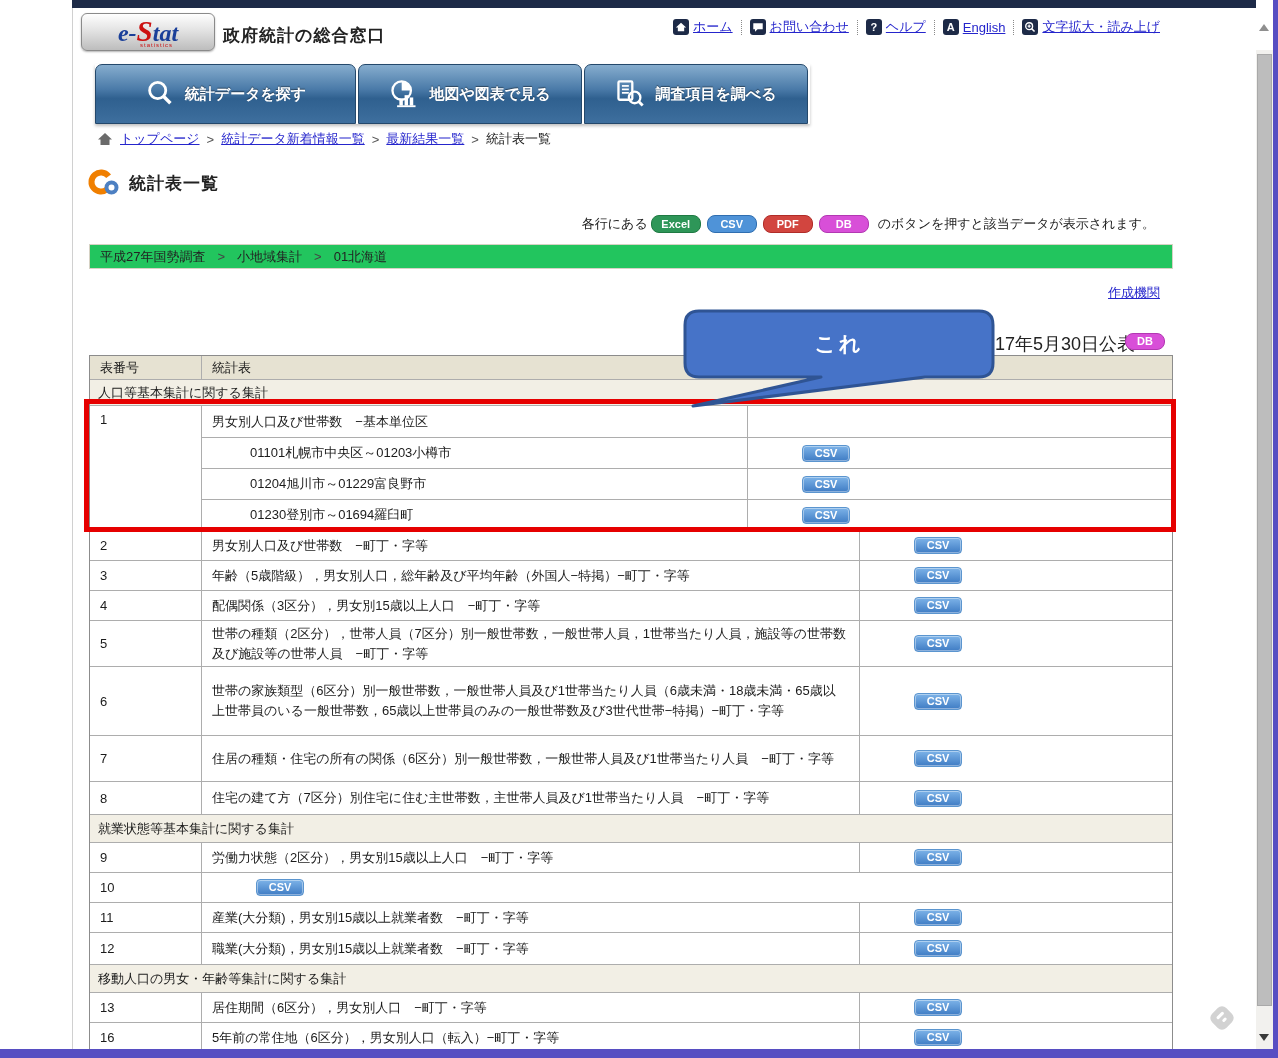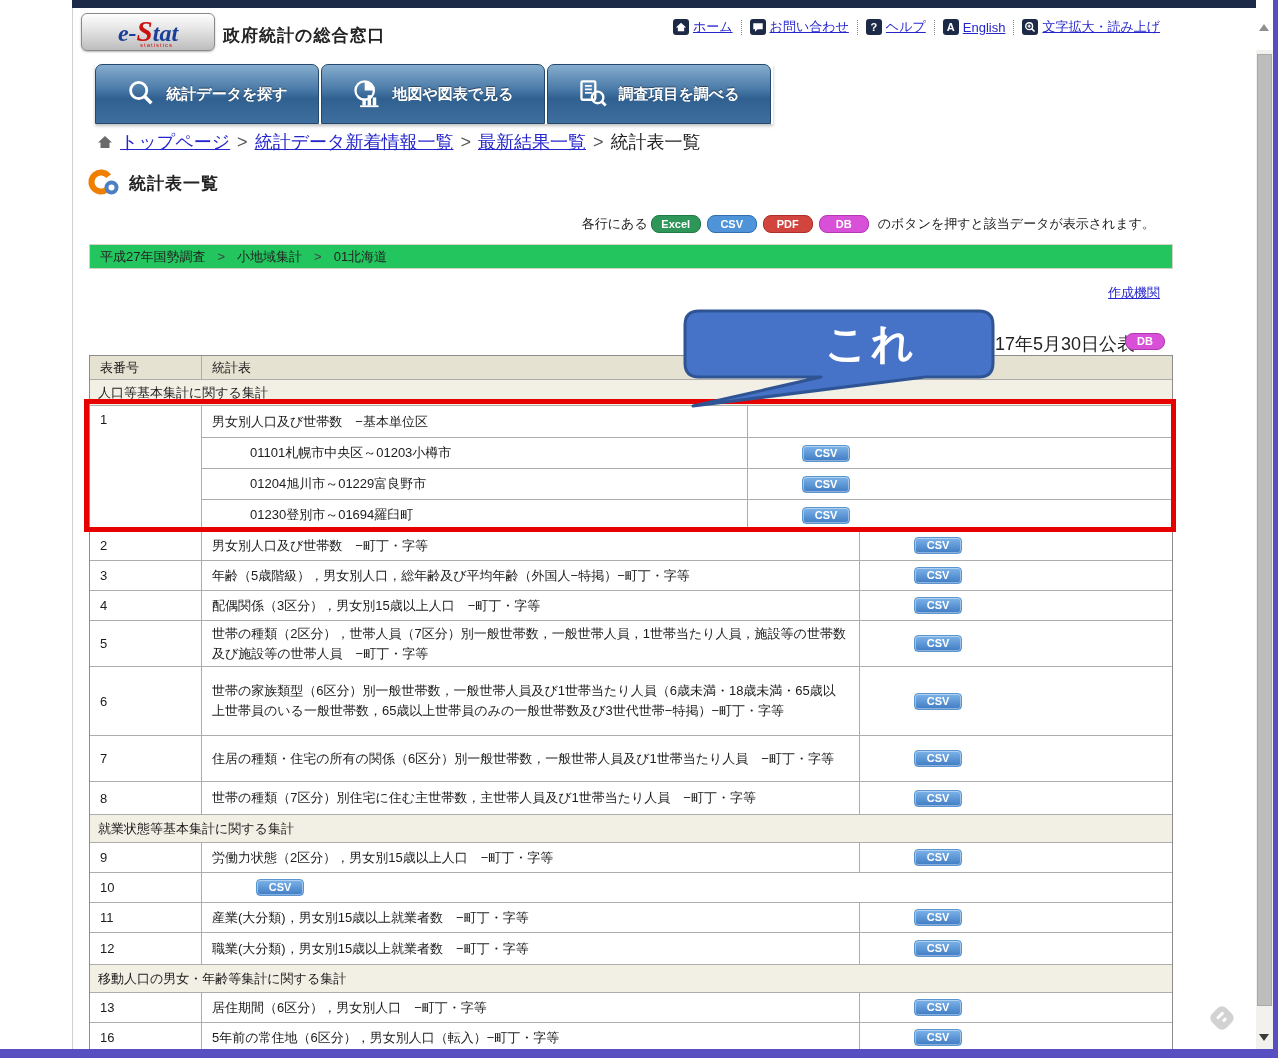--- a/index.html
+++ b/index.html
@@ -34,21 +34,21 @@
     display:inline-flex;align-items:center;justify-content:center;}
   
   .nav{position:absolute;left:22px;top:56px;height:60px;display:flex;box-shadow:0 2px 3px rgba(0,0,0,.25);}
   .tab{height:60px;margin-right:2px;border:1px solid #24486b;border-radius:7px 7px 0 0;box-sizing:border-box;
     background:linear-gradient(180deg,#86adce 0%,#4a7aa8 42%,#2f608f 58%,#3e6f9e 100%);
     display:flex;align-items:center;justify-content:center;cursor:pointer;}
   .tab .lbl{color:#fff;font-weight:bold;font-size:15px;text-shadow:0 -1px 1px rgba(0,0,0,.45);margin-left:10px;}
   .tab .lbl.small{font-size:14px;line-height:1.15;}
   .tab svg{flex:none;}
   
-  .crumbs{position:absolute;left:24px;top:122px;display:flex;align-items:center;font-size:18px;color:#333;}
+  .crumbs{position:absolute;left:24px;top:122px;display:flex;align-items:center;font-size:13px;color:#333;}
   .crumbs .lk{color:#2525cc;text-decoration:underline;cursor:pointer;}
   .crumbs .cur{color:#222;}
   .crumbs .sep{margin:0 7px;color:#555;}
   .crumbs svg{margin-right:7px;}
   
   .pgtitle{position:absolute;left:14px;top:160px;display:flex;align-items:center;}
   .pgtitle .t{font-size:17px;font-weight:bold;color:#222;margin-left:8px;letter-spacing:1px;}
   
   .notice{position:absolute;top:207px;right:101px;display:flex;align-items:center;font-size:13px;color:#222;}
   .pill{display:inline-block;min-width:34px;text-align:center;padding:1px 7px;margin:0 3px;border-radius:8px;
@@ -88,21 +88,21 @@
   .btn-csv{display:inline-block;width:46px;text-align:center;padding:1px 0;border-radius:4px;cursor:pointer;
     background:linear-gradient(180deg,#7db3e8,#3f7cc4);border:1px solid #5b95cf;
     box-shadow:inset 0 0 0 1px rgba(255,255,255,.4);color:#fff;font-size:11px;font-weight:bold;line-height:13px;}
   .db-badge{display:inline-block;width:38px;text-align:center;padding:1px 0;border-radius:8px;cursor:pointer;
     background:#d84fd8;border:1px solid #b238b2;color:#fff;font-size:11px;font-weight:bold;line-height:13px;}
   
   .redbox{position:absolute;left:11px;top:391px;width:1092px;height:133px;border:5px solid #e60000;box-sizing:border-box;z-index:9;pointer-events:none;}
   
   .balloon-svg{position:absolute;left:600px;top:296px;z-index:10;pointer-events:none;}
   .balloon-text{position:absolute;left:612px;top:303px;width:308px;height:66px;z-index:11;
-    display:flex;align-items:center;justify-content:center;color:#fff;font-weight:bold;font-size:42px;letter-spacing:3px;pointer-events:none;margin-left:32px;}
+    display:flex;align-items:center;justify-content:center;color:#fff;font-weight:bold;font-size:21px;letter-spacing:3px;pointer-events:none;}
   
   .feedly{position:absolute;left:1134px;top:995px;z-index:5;cursor:pointer;}
 </style>
 </head>
 <body>
 
 <div id="screen">
   <div class="top-strip"></div>
 
   <div class="page">
@@ -149,21 +149,21 @@
               <line x1="6" y1="4.2" x2="6" y2="7.8" stroke="#fff" stroke-width="1.4"></line>
               <line x1="4.2" y1="6" x2="7.8" y2="6" stroke="#fff" stroke-width="1.4"></line>
               <line x1="9" y1="9" x2="12.3" y2="12.3" stroke="#fff" stroke-width="1.8"></line>
             </svg>
         </span>
           <span class="txt">文字拡大・読み上げ</span>
       </span>
     </div>
 
     <div class="nav">
-      <div class="tab" style="width:224px">
+      <div class="tab" style="width:261px">
         <svg width="30" height="30" viewBox="0 0 26 26">
             <circle cx="11" cy="10" r="7" fill="none" stroke="#fff" stroke-width="2.4"></circle>
             <line x1="16" y1="15" x2="22" y2="21" stroke="#fff" stroke-width="3"></line>
           </svg>
         <span class="lbl">統計データを探す</span>
       </div>
       <div class="tab" style="width:224px">
         <svg width="30" height="30" viewBox="0 0 26 26">
             <circle cx="11" cy="10" r="8" fill="none" stroke="#fff" stroke-width="2"></circle>
             <path d="M11 10 L11 2 A8 8 0 0 1 19 10 Z" fill="#fff"></path>
@@ -305,21 +305,21 @@
       </div>
       <div class="trow" style="height:46px">
         <div class="c1">7</div>
         <div class="c2">住居の種類・住宅の所有の関係（6区分）別一般世帯数，一般世帯人員及び1世帯当たり人員　−町丁・字等</div>
         <div class="c3">
             <span class="btn-csv">CSV</span>
           </div>
       </div>
       <div class="trow" style="height:33px">
         <div class="c1">8</div>
-        <div class="c2">世帯の種類（7区分）別住宅に住む主世帯数，主世帯人員及び1世帯当たり人員　−町丁・字等</div>
+        <div class="c2">住宅の建て方（7区分）別住宅に住む主世帯数，主世帯人員及び1世帯当たり人員　−町丁・字等</div>
         <div class="c3">
             <span class="btn-csv">CSV</span>
           </div>
       </div>
 
       <div class="tsection" style="height:28px">就業状態等基本集計に関する集計</div>
 
       <div class="trow" style="height:30px">
         <div class="c1">9</div>
         <div class="c2">労働力状態（2区分），男女別15歳以上人口　−町丁・字等</div>

